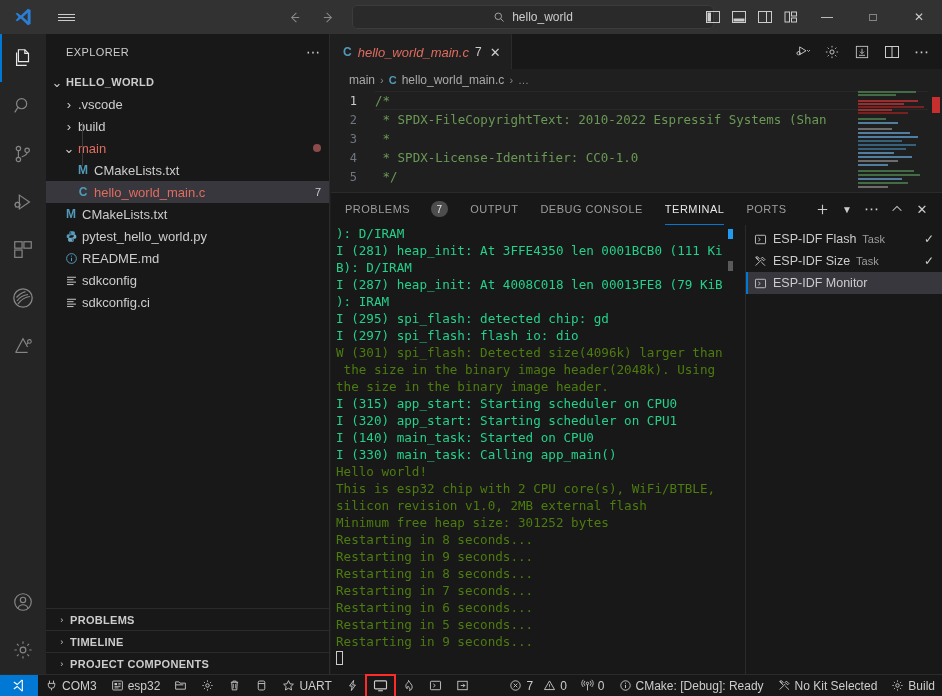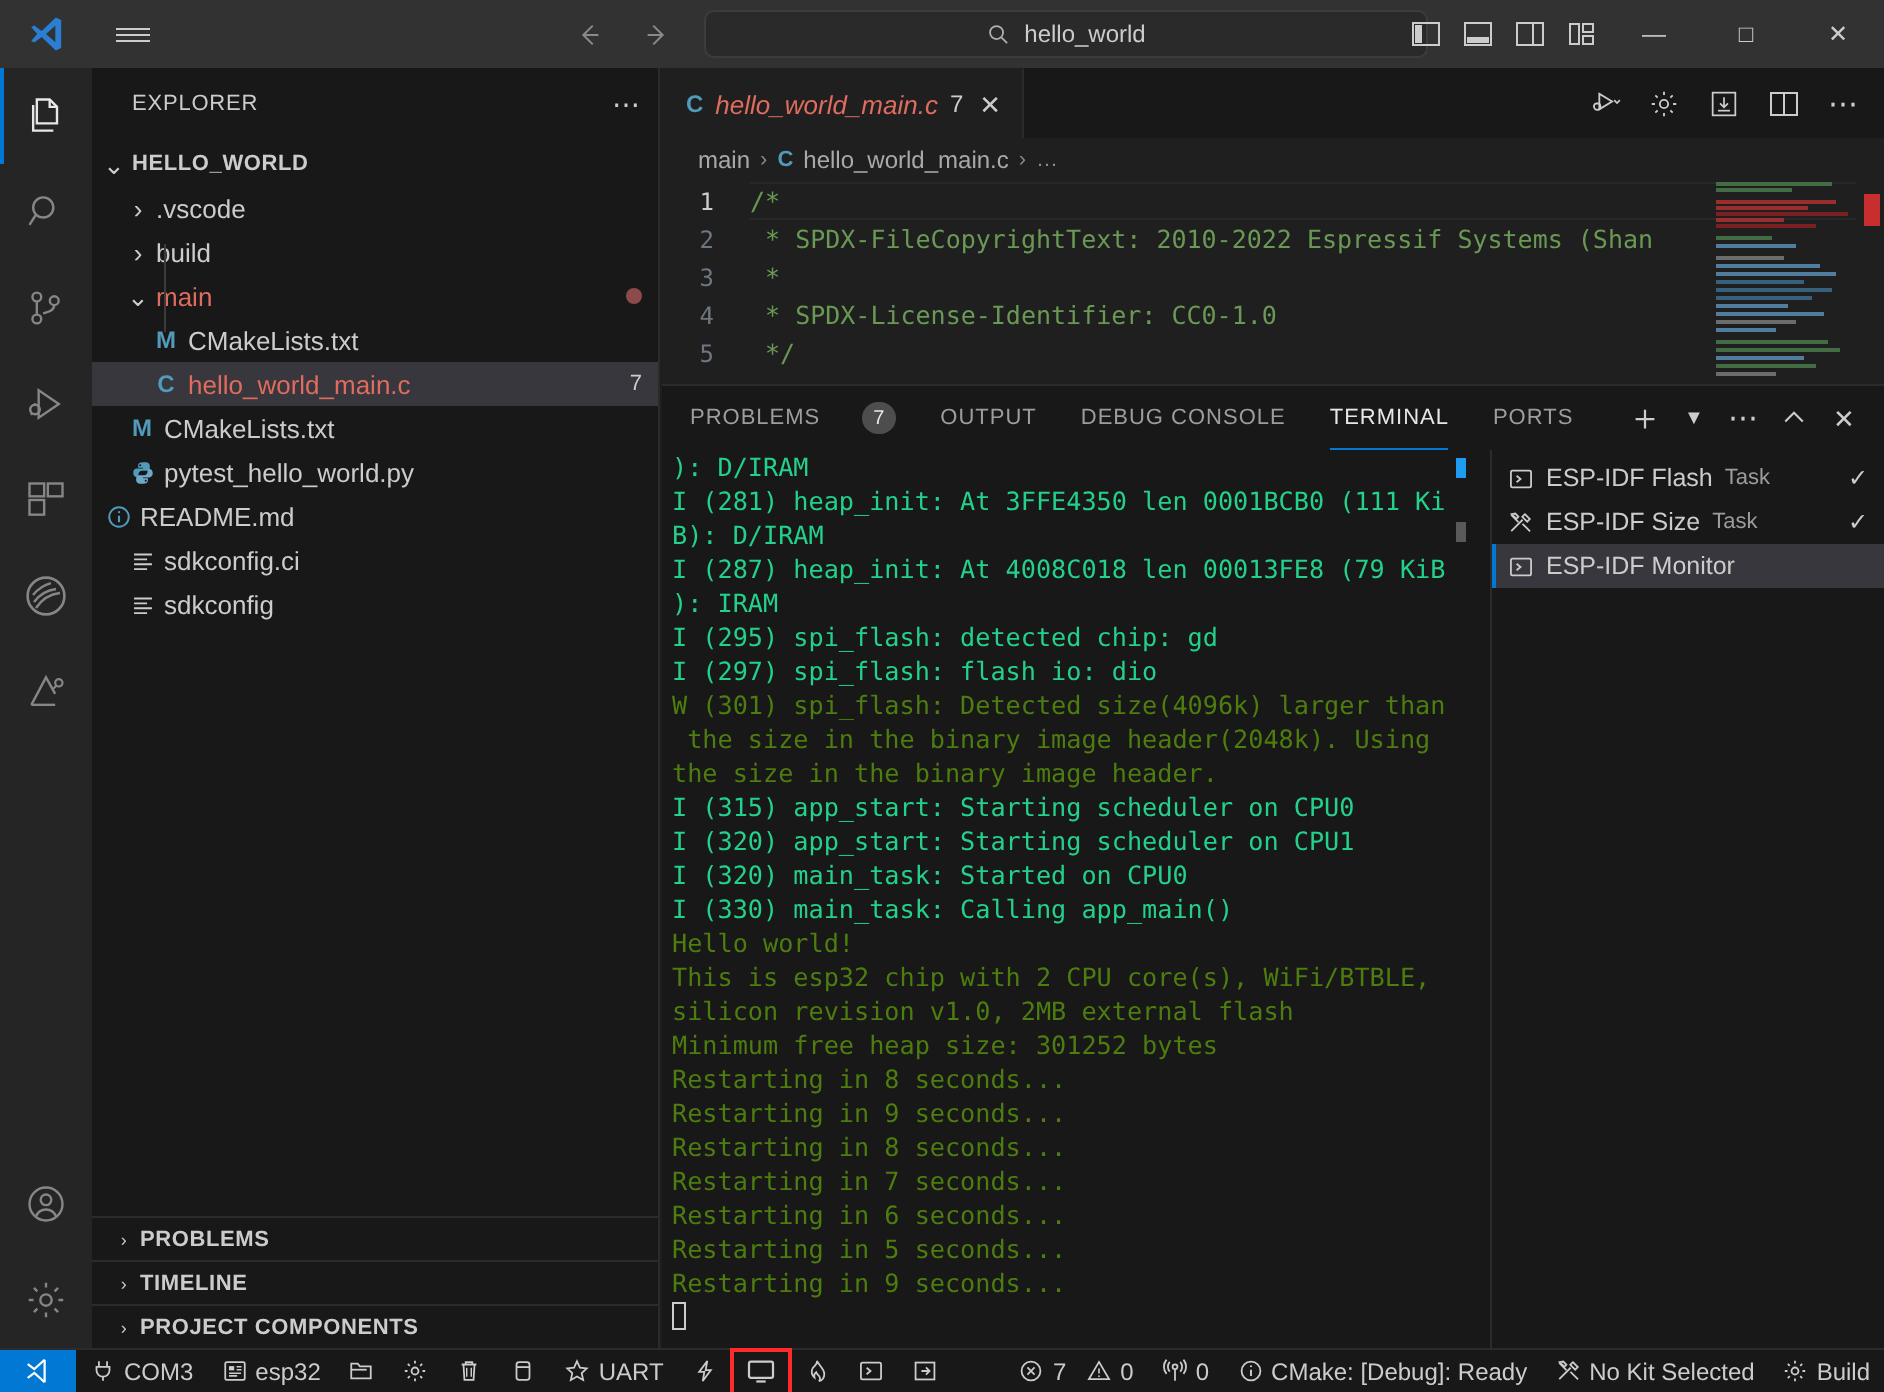--- a/index.html
+++ b/index.html
@@ -341,45 +341,45 @@
       </div>
       <div class="row" style="padding-left: 16px;">
         <span class="ic c-py">
           <svg width="13" height="13" viewBox="0 0 16 16">
             <path fill="#519aba" d="M8 1.4c-2 0-3 .7-3 2v1.3h3v.6H4.2c-1.2 0-2.2.8-2.2 2.5S2.9 10.4 4.2 10.4h1v-1.6c0-1.2 1-2.2 2.2-2.2h2.9c1 0 1.9-.8 1.9-1.9V3.4c0-1-.9-1.7-2-2zM6.3 2.6a.65.65 0 1 1 0 1.3.65.65 0 0 1 0-1.3z"></path>
             <path fill="#6ca9c9" d="M8 14.6c2 0 3-.7 3-2v-1.3H8v-.6h3.8c1.2 0 2.2-.8 2.2-2.5s-.9-2.6-2.2-2.6h-1v1.6c0 1.2-1 2.2-2.2 2.2H5.7c-1 0-1.9.8-1.9 1.9v1.3c0 1 .9 1.7 2 2zm1.7-1.2a.65.65 0 1 1 0-1.3.65.65 0 0 1 0 1.3z"></path>
           </svg>
         </span>
         <span class="lbl">pytest_hello_world.py</span>
       </div>
-      <div class="row" style="padding-left: 4px; text-align: right;">
+      <div class="row" style="padding-left: 16px; text-align: right;">
         <span class="ic c-md">
           <svg width="13" height="13" viewBox="0 0 16 16">
             <circle cx="8" cy="8" r="6" fill="none" stroke="#519aba" stroke-width="1.2"></circle>
             <path stroke="#519aba" stroke-width="1.3" d="M8 7.2v4"></path>
             <circle cx="8" cy="5" r="0.7" fill="#519aba"></circle>
           </svg>
         </span>
         <span class="lbl">README.md</span>
       </div>
       <div class="row" style="padding-left: 16px;">
         <span class="ic c-cfg">
           <svg width="13" height="13" viewBox="0 0 16 16">
             <path stroke="#cccccc" stroke-width="1.2" d="M2.5 4h11M2.5 7h8M2.5 10h11M2.5 13h8"></path>
           </svg>
         </span>
-        <span class="lbl">sdkconfig.ci</span>
+        <span class="lbl">sdkconfig</span>
       </div>
       <div class="row" style="padding-left: 16px;">
         <span class="ic c-cfg">
           <svg width="13" height="13" viewBox="0 0 16 16">
             <path stroke="#cccccc" stroke-width="1.2" d="M2.5 4h11M2.5 7h8M2.5 10h11M2.5 13h8"></path>
           </svg>
         </span>
-        <span class="lbl">sdkconfig</span>
+        <span class="lbl">sdkconfig.ci</span>
       </div>
     </div>
   <div id="sb-sections">
       <div class="sect">
         <span class="tw">›</span>
         <span>PROBLEMS</span>
       </div>
       <div class="sect">
         <span class="tw">›</span>
         <span>TIMELINE</span>
@@ -507,21 +507,21 @@
           <div class="tl g">B): D/IRAM</div>
           <div class="tl g">I (287) heap_init: At 4008C018 len 00013FE8 (79 KiB</div>
           <div class="tl g">): IRAM</div>
           <div class="tl g">I (295) spi_flash: detected chip: gd</div>
           <div class="tl g">I (297) spi_flash: flash io: dio</div>
           <div class="tl y">W (301) spi_flash: Detected size(4096k) larger than</div>
           <div class="tl y"> the size in the binary image header(2048k). Using</div>
           <div class="tl y">the size in the binary image header.</div>
           <div class="tl g">I (315) app_start: Starting scheduler on CPU0</div>
           <div class="tl g">I (320) app_start: Starting scheduler on CPU1</div>
-          <div class="tl g">I (320) main_task: Started on CPU0</div>
+          <div class="tl g">I (140) main_task: Started on CPU0</div>
           <div class="tl g">I (330) main_task: Calling app_main()</div>
           <div class="tl w">Hello world!</div>
           <div class="tl w">This is esp32 chip with 2 CPU core(s), WiFi/BTBLE,</div>
           <div class="tl w">silicon revision v1.0, 2MB external flash</div>
           <div class="tl w">Minimum free heap size: 301252 bytes</div>
           <div class="tl w">Restarting in 8 seconds...</div>
           <div class="tl w">Restarting in 9 seconds...</div>
           <div class="tl w">Restarting in 8 seconds...</div>
           <div class="tl w">Restarting in 7 seconds...</div>
           <div class="tl w">Restarting in 6 seconds...</div>

